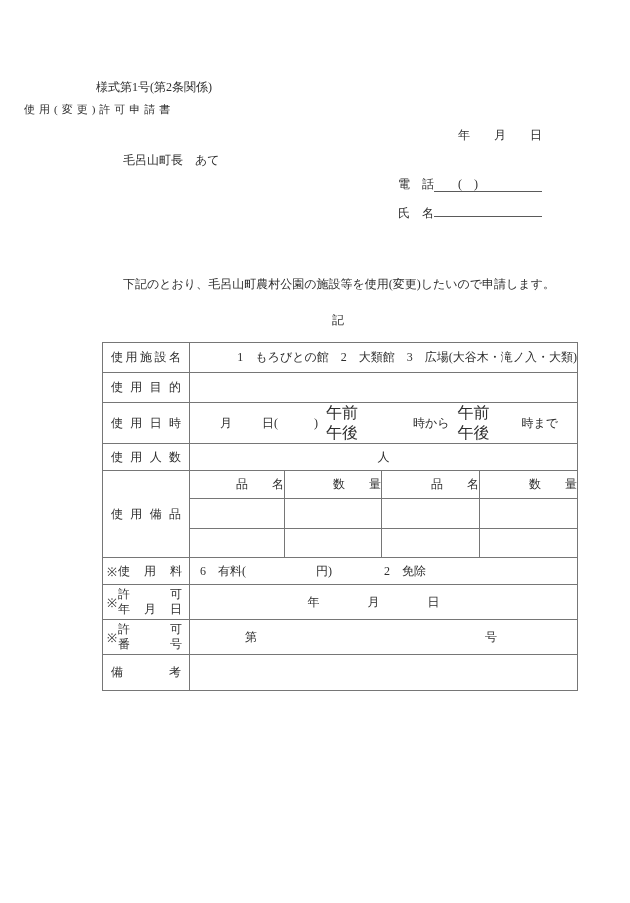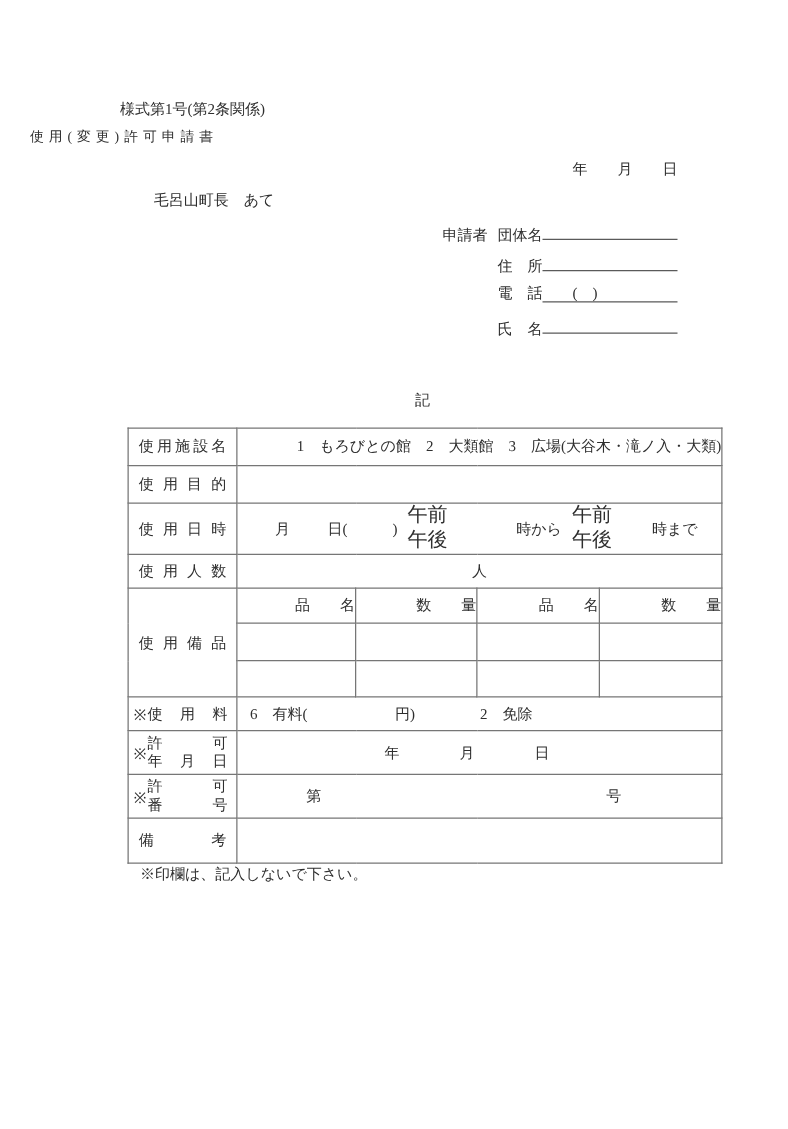--- a/index.html
+++ b/index.html
@@ -63,41 +63,32 @@
 
 <div id="page">
 
   <div class="form-code">様式第1号(第2条関係)</div>
   <div class="title">使用(変更)許可申請書</div>
   <div class="date-line">年　　月　　日</div>
   <div class="addressee">毛呂山町長　あて</div>
 
   <div class="applicant">
     <div class="app-row">
-      <span class="app-prefix">申請者</span>
-      <span class="app-label">団体名</span>
-      <span class="app-line"></span>
-    </div>
-    <div class="app-row">
-      <span class="app-prefix"></span>
-      <span class="app-label">住　所</span>
-      <span class="app-line"></span>
-    </div>
-    <div class="app-row">
       <span class="app-prefix"></span>
       <span class="app-label">電　話</span>
       <span class="app-line">　　(　)</span>
     </div>
     <div class="app-row">
       <span class="app-prefix"></span>
       <span class="app-label">氏　名</span>
       <span class="app-line"></span>
     </div>
   </div>
 
+  <div class="intro">下記のとおり、毛呂山町農村公園の施設等を使用(変更)したいので申請します。</div>
   <div class="section-mark">記</div>
 
   <table class="app-table">
     <colgroup>
       <col style="width:87px">
         <col style="width:95px">
         <col style="width:97px">
         <col style="width:98px">
         <col style="width:98px">
     </colgroup>
@@ -274,15 +265,14 @@
                 <span>備</span>
                 <span>考</span>
               </div>
             </div>
           </th>
         <td colspan="4" class="val-left"></td>
       </tr>
     </tbody>
   </table>
 
-  <div class="footer-note">※印欄は、記入しないで下さい。</div>
 
 </div>
 
 </body></html>

